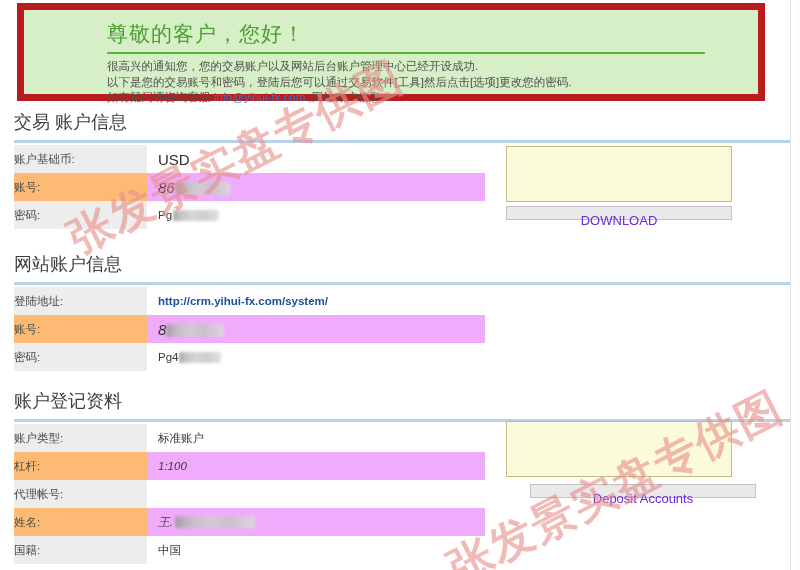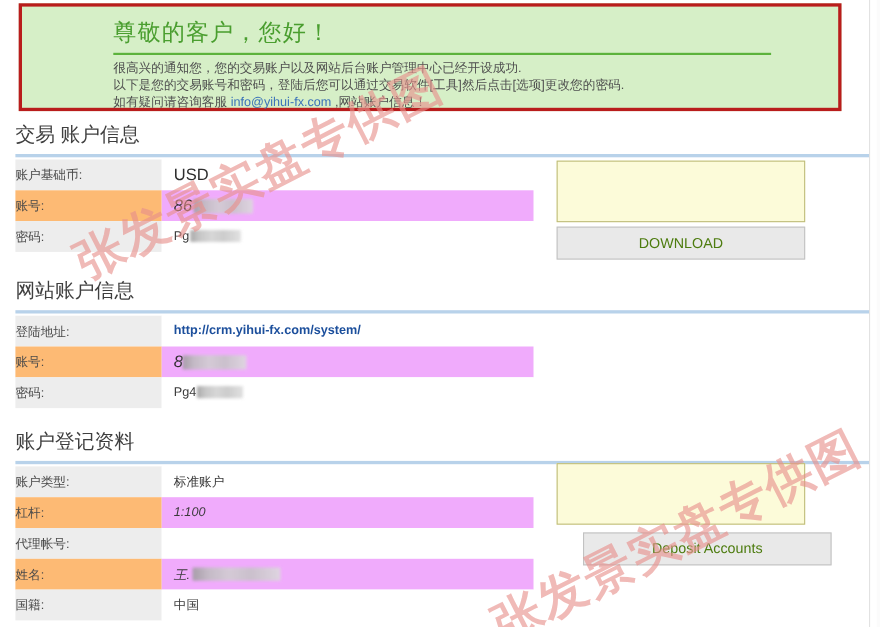--- a/index.html
+++ b/index.html
@@ -42,21 +42,21 @@
 
   
   .greeting {
     position: absolute;
     left: 17px;
     top: 3px;
     width: 748px;
     height: 98px;
     box-sizing: border-box;
     background: #d6efc7;
-    border: 3px solid #b91c1c;
+    border: 7px solid #b91c1c;
     padding: 6px 0 0 0;
   }
   .greeting-title {
     color: #4a9e2f;
     font-size: 21px;
     font-weight: normal;
     margin: 4px 0 0 83px;
     letter-spacing: 1px;
     line-height: 28px;
   }
@@ -166,25 +166,25 @@
     position: absolute;
     width: 226px;
     height: 56px;
     box-sizing: border-box;
     background: #fcfbd9;
     border: 1px solid #bfbd7a;
   }
   .action-button {
     position: absolute;
     width: 226px;
-    height: 30px;
+    height: 14px;
     box-sizing: border-box;
     background: #e9e9e9;
     border: 1px solid #c2c2c2;
-    color: #4d7c0f;
+    color: #6d28d9;
     font-size: 13px;
     font-family: "Liberation Sans", "DejaVu Sans", sans-serif;
     text-align: center;
     line-height: 28px;
     cursor: pointer;
     padding: 0;
   }
 
   
   .watermark {

